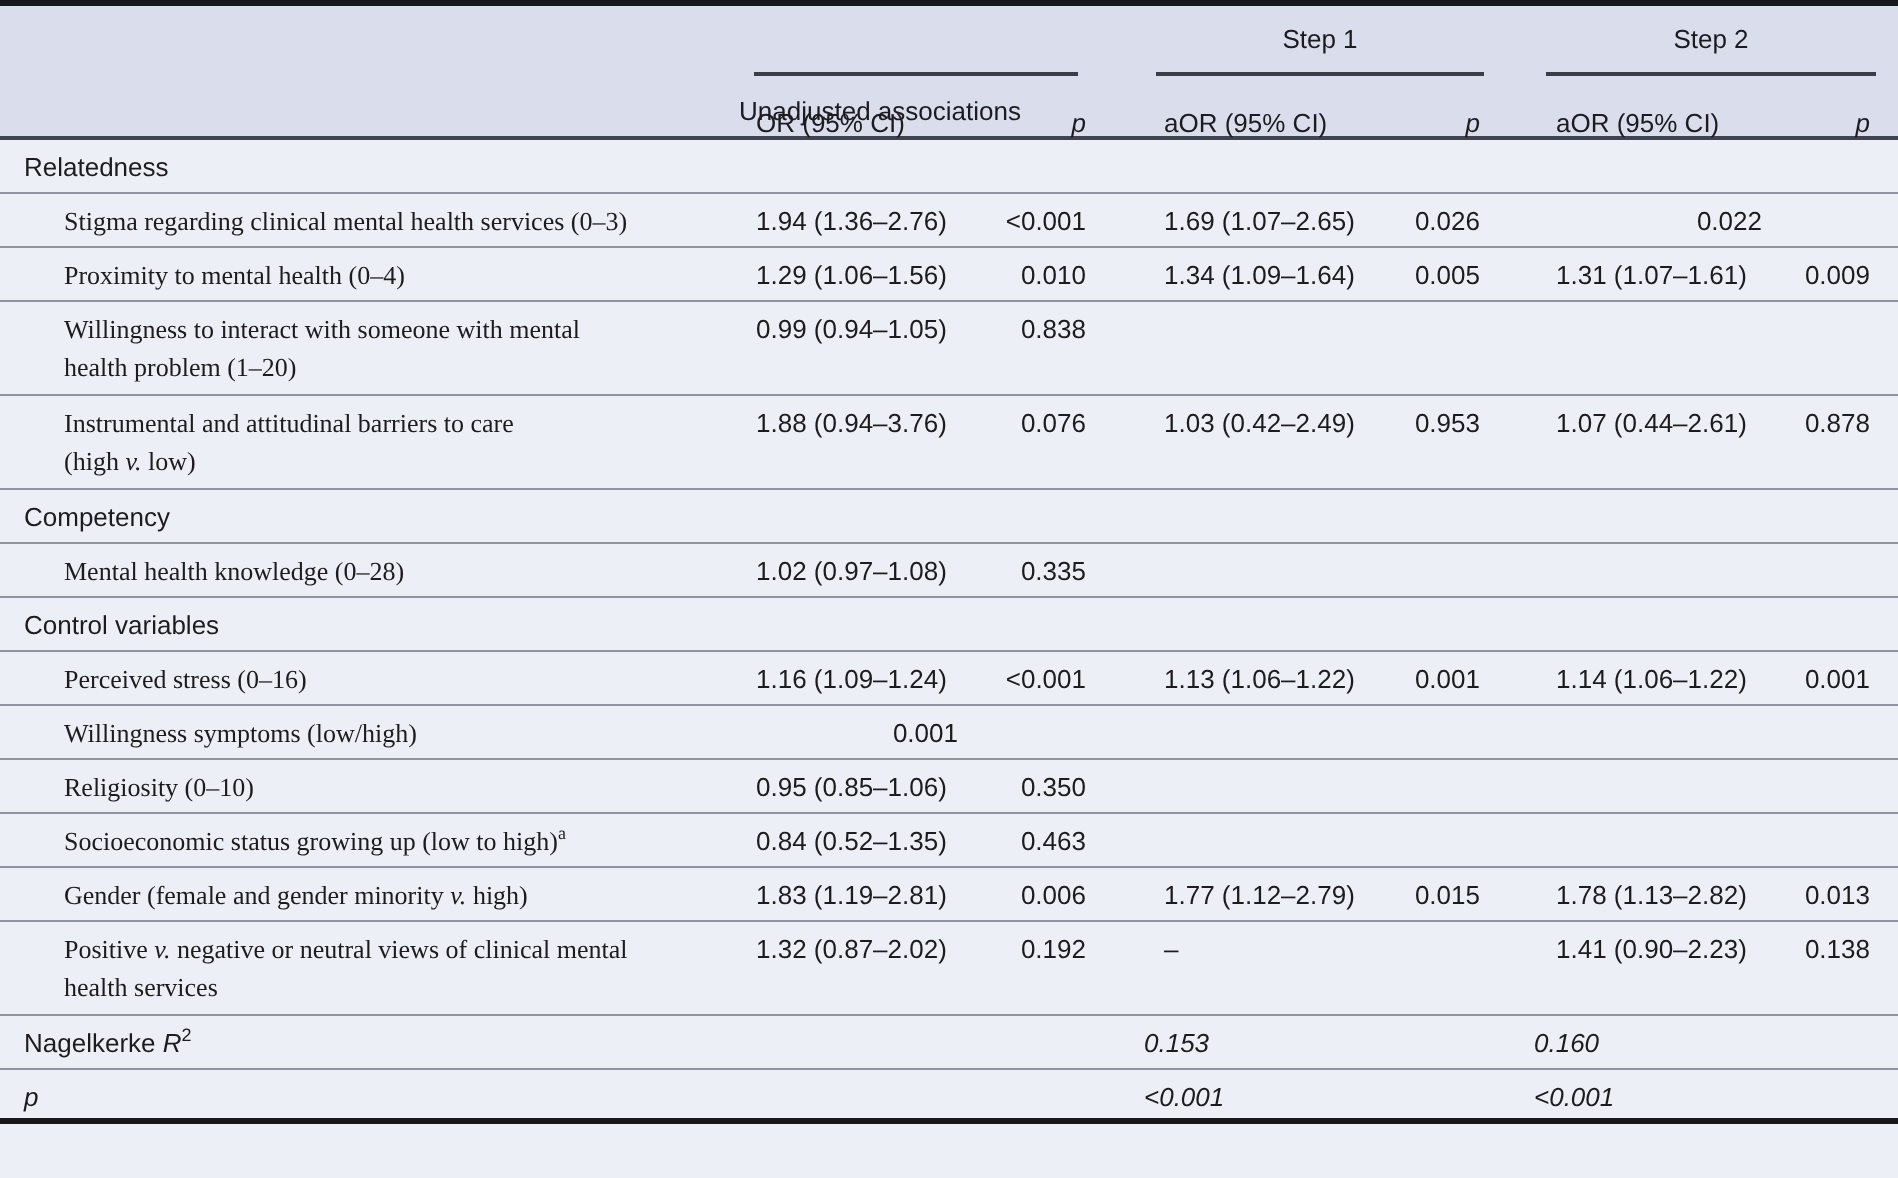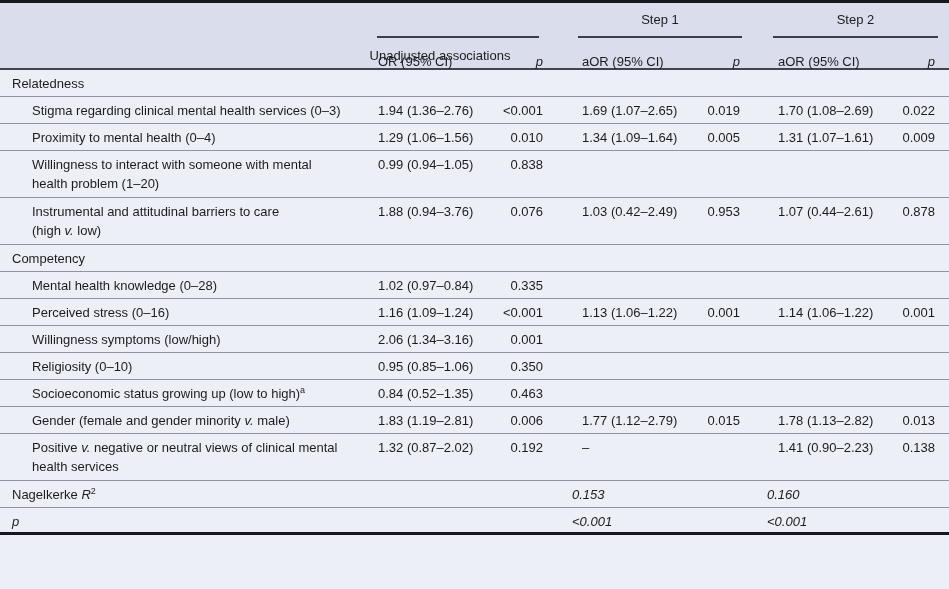--- a/index.html
+++ b/index.html
@@ -60,21 +60,21 @@
     box-sizing:border-box;
     height:27px;
     border-bottom:1px solid #8f93a0;
     background:#edeff6;
     align-items:start;
     line-height:1.45;
   }
   .row.tall{height:47px;}
   .row:last-child{border-bottom:3px solid #17181a;}
   .cell.label{padding-left:12px;padding-right:14px;}
-  .row.data .cell.label{padding-left:32px;}
+  .row.data .cell.label{padding-left:32px;font-family:Liberation Serif, serif;}
   .row.summary .c-aor1,.row.summary .c-aor2{padding-left:12px;font-style:italic;}
   sup{font-size:9px;vertical-align:super;line-height:0;}
 </style>
 </head>
 <body>
 
 <div id="figure">
 
   <div class="thead">
     <div class="g-unadj">
@@ -108,22 +108,21 @@
         <div class="cell c-aor1"></div>
         <div class="cell c-p2"></div>
         <div class="cell c-aor2"></div>
         <div class="cell c-p3"></div>
       </div>
       <div class="row data">
         <div class="cell label">Stigma regarding clinical mental health services (0–3)</div>
         <div class="cell c-or">1.94 (1.36–2.76)</div>
         <div class="cell c-p1">&lt;0.001</div>
         <div class="cell c-aor1">1.69 (1.07–2.65)</div>
-        <div class="cell c-p2">0.019</div>
-        <div class="cell c-aor2">1.70 (1.08–2.69)</div>
+        <div class="cell c-p2">0.026</div>
         <div class="cell c-p3">0.022</div>
       </div>
       <div class="row data">
         <div class="cell label">Proximity to mental health (0–4)</div>
         <div class="cell c-or">1.29 (1.06–1.56)</div>
         <div class="cell c-p1">0.010</div>
         <div class="cell c-aor1">1.34 (1.09–1.64)</div>
         <div class="cell c-p2">0.005</div>
         <div class="cell c-aor2">1.31 (1.07–1.61)</div>
         <div class="cell c-p3">0.009</div>
@@ -150,39 +149,47 @@
         <div class="cell label">Competency</div>
         <div class="cell c-or"></div>
         <div class="cell c-p1"></div>
         <div class="cell c-aor1"></div>
         <div class="cell c-p2"></div>
         <div class="cell c-aor2"></div>
         <div class="cell c-p3"></div>
       </div>
       <div class="row data">
         <div class="cell label">Mental health knowledge (0–28)</div>
-        <div class="cell c-or">1.02 (0.97–0.84)</div>
+        <div class="cell c-or">1.02 (0.97–1.08)</div>
         <div class="cell c-p1">0.335</div>
+        <div class="cell c-aor1"></div>
+        <div class="cell c-p2"></div>
+        <div class="cell c-aor2"></div>
+        <div class="cell c-p3"></div>
+      </div>
+      <div class="row section">
+        <div class="cell label">Control variables</div>
+        <div class="cell c-or"></div>
+        <div class="cell c-p1"></div>
         <div class="cell c-aor1"></div>
         <div class="cell c-p2"></div>
         <div class="cell c-aor2"></div>
         <div class="cell c-p3"></div>
       </div>
       <div class="row data">
         <div class="cell label">Perceived stress (0–16)</div>
         <div class="cell c-or">1.16 (1.09–1.24)</div>
         <div class="cell c-p1">&lt;0.001</div>
         <div class="cell c-aor1">1.13 (1.06–1.22)</div>
         <div class="cell c-p2">0.001</div>
         <div class="cell c-aor2">1.14 (1.06–1.22)</div>
         <div class="cell c-p3">0.001</div>
       </div>
       <div class="row data">
         <div class="cell label">Willingness symptoms (low/high)</div>
-        <div class="cell c-or">2.06 (1.34–3.16)</div>
         <div class="cell c-p1">0.001</div>
         <div class="cell c-aor1"></div>
         <div class="cell c-p2"></div>
         <div class="cell c-aor2"></div>
         <div class="cell c-p3"></div>
       </div>
       <div class="row data">
         <div class="cell label">Religiosity (0–10)</div>
         <div class="cell c-or">0.95 (0.85–1.06)</div>
         <div class="cell c-p1">0.350</div>
@@ -194,21 +201,21 @@
       <div class="row data">
         <div class="cell label"><span>Socioeconomic status growing up (low to high)</span><sup>a</sup></div>
         <div class="cell c-or">0.84 (0.52–1.35)</div>
         <div class="cell c-p1">0.463</div>
         <div class="cell c-aor1"></div>
         <div class="cell c-p2"></div>
         <div class="cell c-aor2"></div>
         <div class="cell c-p3"></div>
       </div>
       <div class="row data">
-        <div class="cell label"><span>Gender (female and gender minority </span><span class="italic">v.</span><span> male)</span></div>
+        <div class="cell label"><span>Gender (female and gender minority </span><span class="italic">v.</span><span> high)</span></div>
         <div class="cell c-or">1.83 (1.19–2.81)</div>
         <div class="cell c-p1">0.006</div>
         <div class="cell c-aor1">1.77 (1.12–2.79)</div>
         <div class="cell c-p2">0.015</div>
         <div class="cell c-aor2">1.78 (1.13–2.82)</div>
         <div class="cell c-p3">0.013</div>
       </div>
       <div class="row data tall">
         <div class="cell label"><span>Positive </span><span class="italic">v.</span><span> negative or neutral views of clinical mental</span><br><span>health services</span></div>
         <div class="cell c-or">1.32 (0.87–2.02)</div>

